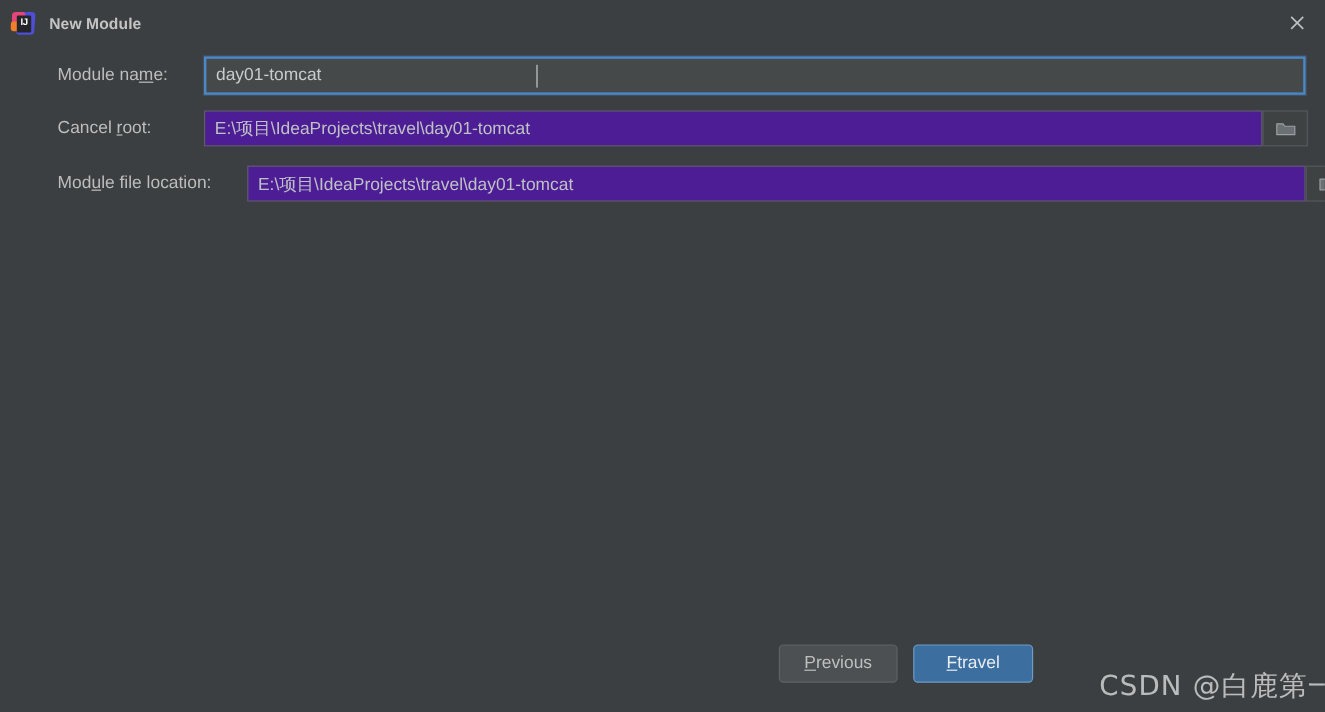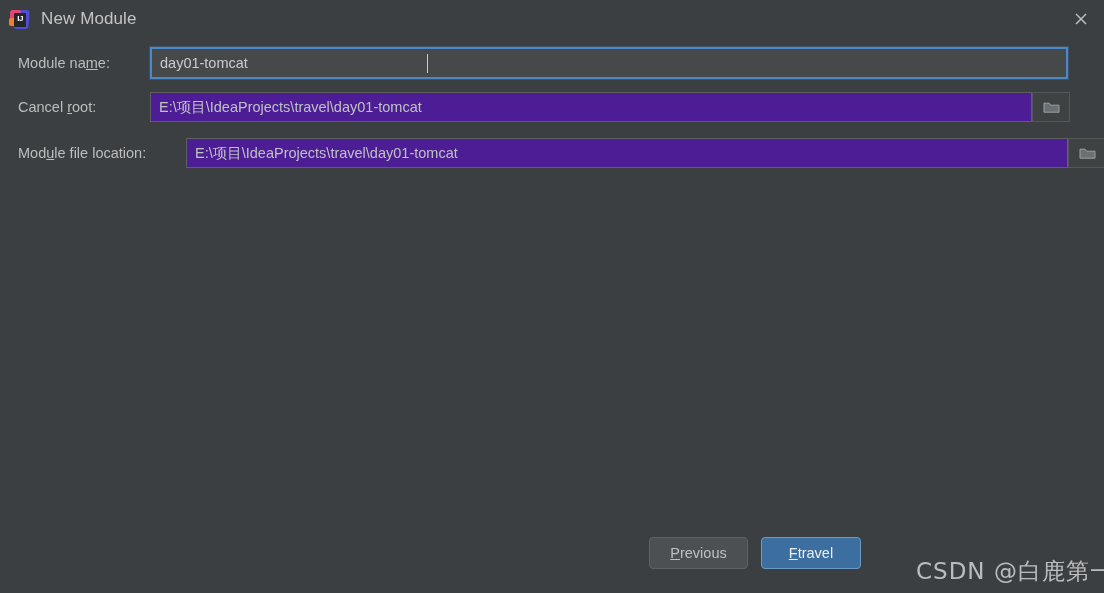--- a/index.html
+++ b/index.html
@@ -68,23 +68,24 @@
     color: #ffffff;
     font-size: 8px;
     font-weight: bold;
     line-height: 14px;
     text-align: center;
     font-family: "Liberation Sans", sans-serif;
     letter-spacing: -0.5px;
   }
   .title-text {
     margin-left: 11px;
-    font-size: 17px;
+    font-size: 13px;
     color: #c4c4c4;
     letter-spacing: 0.1px;
+    font-weight: bold;
   }
   .close-btn {
     position: absolute;
     right: 0; top: 0;
     width: 46px; height: 38px;
     display: flex; align-items: center; justify-content: center;
     cursor: pointer;
   }
   .close-btn svg { display: block; }
 
@@ -98,25 +99,26 @@
     height: 30px;
     display: flex;
     align-items: center;
   }
   .row.r1 { top: 10px; }
   .row.r2 { top: 54px; }
   .row.r3 { top: 100px; gap: 36px; }
 
   .flabel {
     width: 150px;
-    padding-left: 18px;
+    padding-left: 28px;
     font-size: 14.5px;
     color: #bdbdbd;
     white-space: nowrap;
     flex: 0 0 auto;
+    margin-left: 20px;
   }
   .flabel u { text-decoration: underline; text-underline-offset: 1px; }
 
   .field-wrap { position: relative; display: flex; align-items: center; justify-content: center; }
 
   .textfield {
     height: 30px;
     background: #4c1d95;
     border: 1px solid #5e6060;
     color: #bfc2c4;

